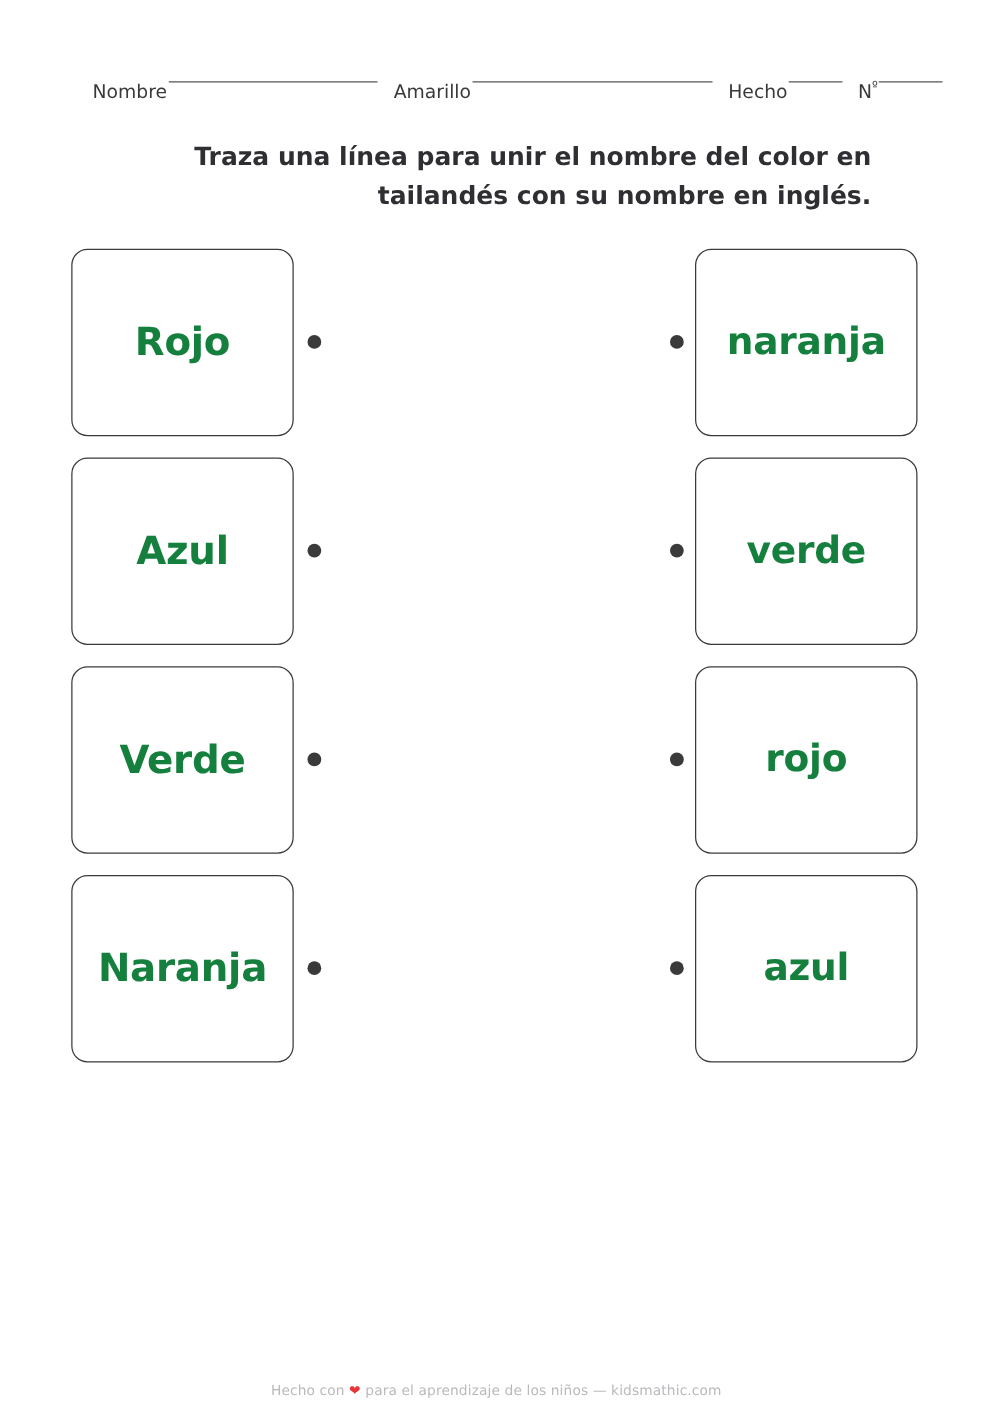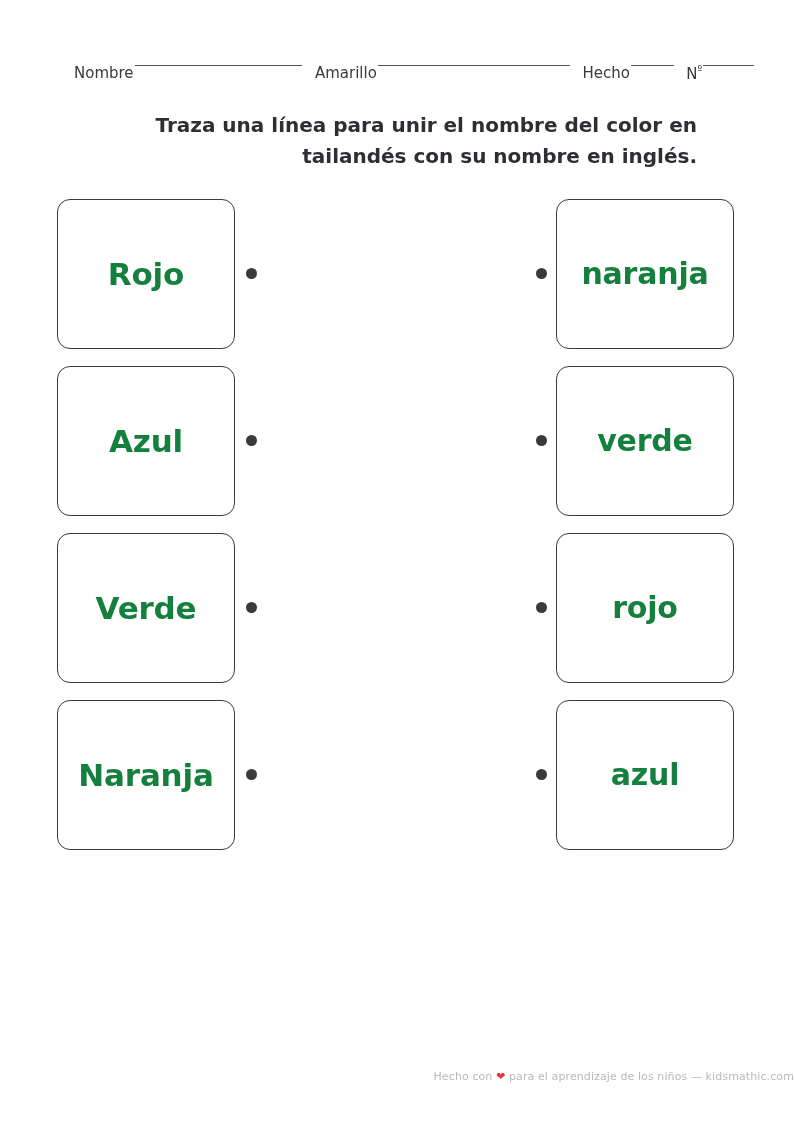--- a/index.html
+++ b/index.html
@@ -102,23 +102,23 @@
     border-radius: 50%;
     background: #3a3a3a;
   }
   .dot-left  { left: 246px; }
   .dot-right { left: 536px; }
 
   
   .footer {
     position: absolute;
     left: 0;
-    top: 1070px;
+    top: 1106px;
     width: 794px;
-    text-align: right;
+    text-align: center;
     font-family: "DejaVu Sans", sans-serif;
     font-size: 11px;
     color: #b9b9bd;
     letter-spacing: 0.1px;
   }
   .heart { color: #e8353a; font-size: 11px; }
 </style>
 </head>
 <body>
 

